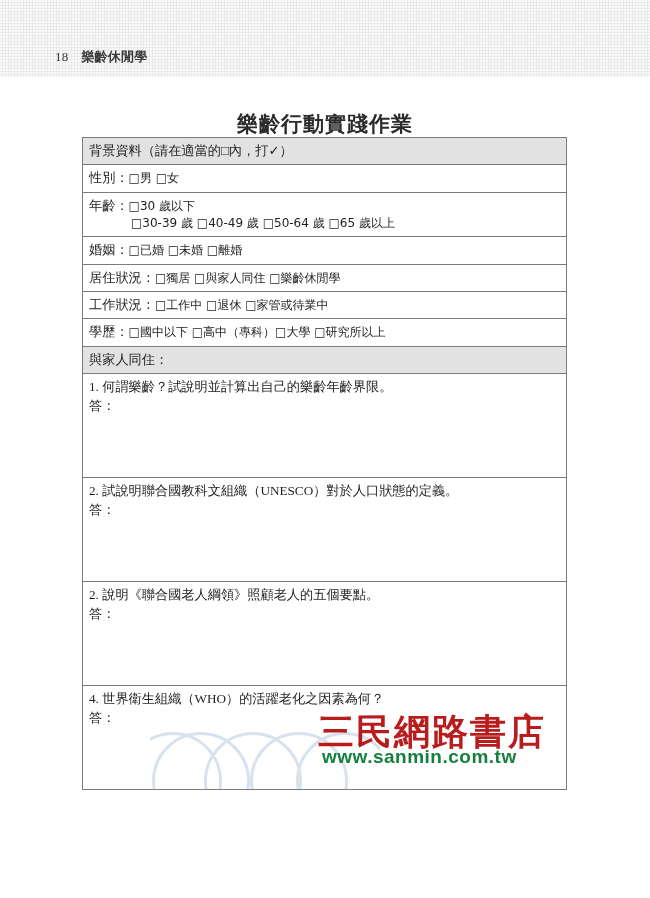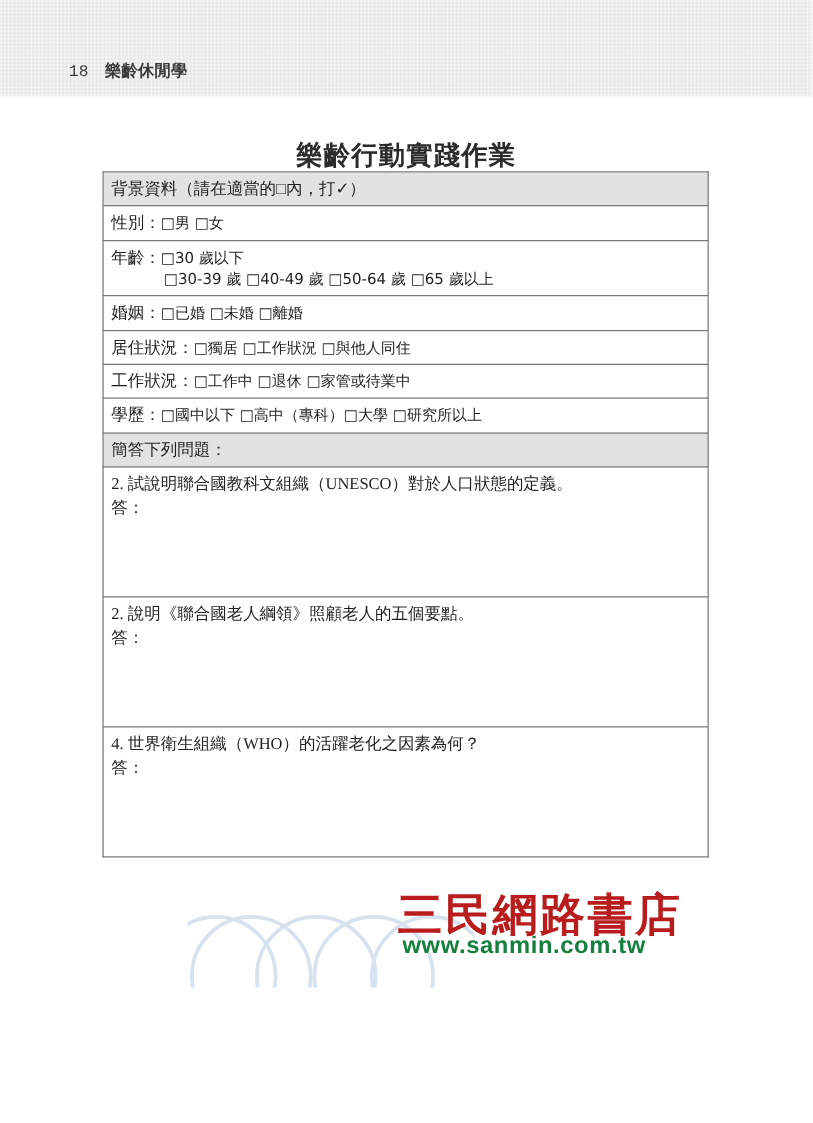--- a/index.html
+++ b/index.html
@@ -92,21 +92,21 @@
   .header-line {
     position: absolute;
     left: 55px;
     top: 48px;
     font-size: 13px;
     color: #3b3b3b;
     white-space: nowrap;
     letter-spacing: 0.2px;
   }
   .header-pageno {
-    font-family: Liberation Mono, monospace;
+    font-family: Liberation Serif, serif;
     margin-right: 13px;
   }
   .header-booktitle {
     font-weight: 600;
   }
 
   
   .watermark {
     position: absolute;
     left: 150px;
@@ -260,35 +260,41 @@
 
       <tr>
         <td><span>年齡：</span><span class="cb">□30 歲以下</span><span class="age-line2 cb">□30-39 歲 □40-49 歲 □50-64 歲 □65 歲以上</span></td>
       </tr>
 
       <tr>
         <td><span>婚姻：</span><span class="cb">□已婚 □未婚 □離婚</span></td>
       </tr>
 
       <tr>
-        <td><span>居住狀況：</span><span class="cb">□獨居 □工作狀況 □與他人同住</span></td>
+        <td><span>居住狀況：</span><span class="cb">□獨居 □與家人同住 □樂齡休閒學</span></td>
       </tr>
 
       <tr>
         <td><span>工作狀況：</span><span class="cb">□工作中 □退休 □家管或待業中</span></td>
       </tr>
 
       <tr>
         <td><span>學歷：</span><span class="cb">□國中以下 □高中（專科）□大學 □研究所以上</span></td>
       </tr>
 
       <tr>
-        <td class="section-head">簡答下列問題：</td>
-      </tr>
-
+        <td class="section-head">與家人同住：</td>
+      </tr>
+
+      <tr>
+        <td class="q-cell">
+          <span class="q-text">1. 何謂樂齡？試說明並計算出自己的樂齡年齡界限。</span>
+          <span class="q-answer">答：</span>
+        </td>
+      </tr>
 
       <tr>
         <td class="q-cell">
           <span class="q-text">2. 試說明聯合國教科文組織（UNESCO）對於人口狀態的定義。</span>
           <span class="q-answer">答：</span>
         </td>
       </tr>
 
       <tr>
         <td class="q-cell">

